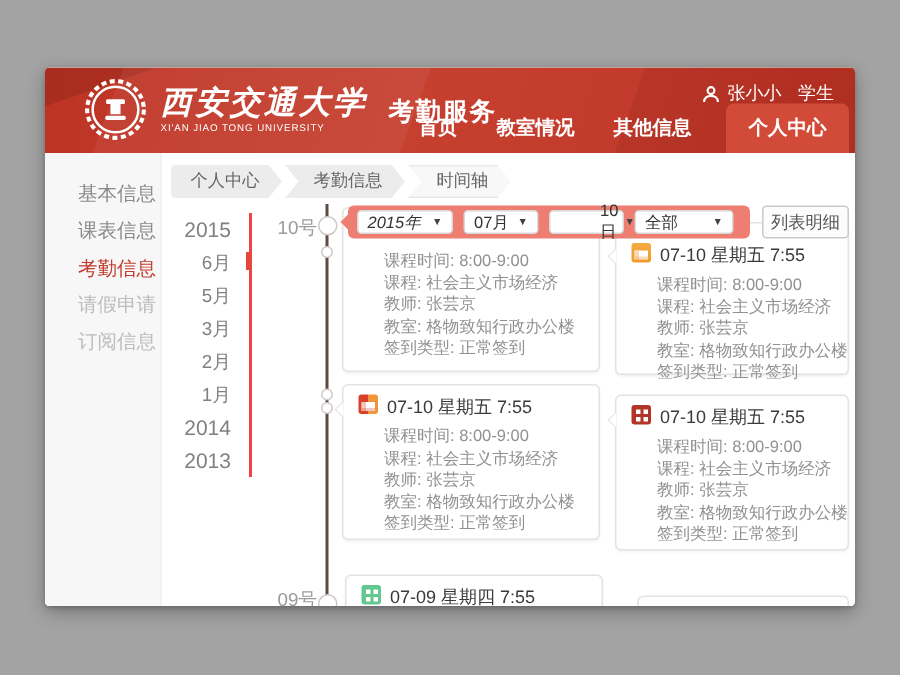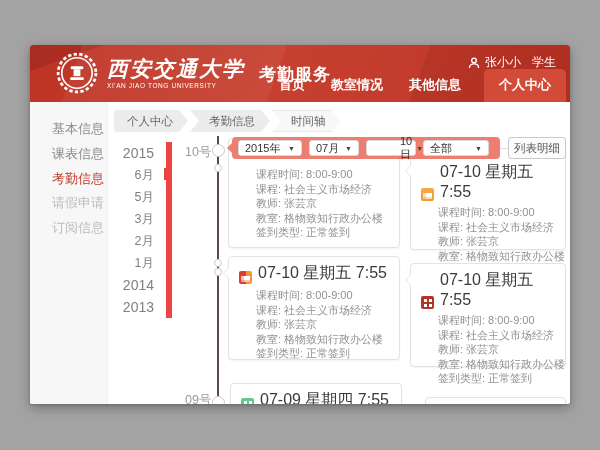--- a/index.html
+++ b/index.html
@@ -45,21 +45,21 @@
   
   .breadcrumb{position:absolute;left:6px;top:8px;display:flex;}
   .crumb{display:inline-block;height:22px;line-height:22px;background:#ececec;color:#666;
          font-size:11.5px;padding:0 15px 0 19px;margin-right:2px;cursor:pointer;
          clip-path:polygon(0 0,calc(100% - 9px) 0,100% 50%,calc(100% - 9px) 100%,0 100%,9px 50%);}
   .crumb.first{clip-path:polygon(0 0,calc(100% - 9px) 0,100% 50%,calc(100% - 9px) 100%,0 100%);
          border-radius:3px 0 0 3px;padding-left:13px;}
   .crumb.last{background:#f8f8f8;box-shadow:inset 0 0 0 1px #e9e9e9;}
 
   
-  .mini-tl{position:absolute;left:-50px;top:40px;width:108px;border-right:6px solid #ef4444;}
+  .mini-tl{position:absolute;left:-50px;top:40px;width:108px;border-right:2px solid #ef4444;}
   .mtl{height:22px;line-height:22px;text-align:right;padding-right:12px;color:#808080;}
   .mtl.yr{font-size:14px;}
   .mtl.mo{font-size:12.5px;}
   .sel-marker{position:absolute;left:56px;top:66px;width:3px;height:12px;background:#e2473a;}
 
   .day-label{position:absolute;left:77px;font-size:12.5px;color:#9b9b9b;}
   .day-label.top{top:42px;}
   .day-label.bottom{top:290px;}
 
   
@@ -72,31 +72,31 @@
   
   .filterbar{position:absolute;left:124px;top:35px;width:268px;height:22px;background:#ee7e72;
              border-radius:4px;display:flex;align-items:center;gap:7px;padding:0 6px;
              box-sizing:border-box;z-index:6;}
   .filterbar::before{content:"";position:absolute;left:-5px;top:6px;width:0;height:0;
              border-top:5px solid transparent;border-bottom:5px solid transparent;
              border-right:5px solid #ee7e72;}
   .dd{height:16px;background:#fff;border:1px solid #d8d8d8;border-radius:3px;display:flex;
       align-items:center;justify-content:space-between;padding:0 6px;box-sizing:border-box;
       font-size:11px;color:#333;cursor:pointer;}
-  .dd-year{width:64px;}.dd-month{width:50px;}.dd-day{width:50px;padding-left:33px;}.dd-cat{width:66px;}
+  .dd-year{width:64px;font-style:italic;}.dd-month{width:50px;}.dd-day{width:50px;padding-left:33px;}.dd-cat{width:66px;}
   .caret{font-size:7px;color:#444;margin-left:4px;}
   .detail-btn{position:absolute;left:400px;top:35px;width:58px;height:22px;background:#fcfcfc;
       border:1px solid #c9c9c9;border-radius:3px;font-size:11.5px;color:#555;z-index:6;
       font-family:inherit;cursor:pointer;padding:0;}
 
   
   .card{position:absolute;background:#fff;border:1px solid #e3e3e3;border-radius:4px;
         box-shadow:0 1px 2px rgba(0,0,0,.05);box-sizing:border-box;z-index:2;}
-  .card-head{display:flex;align-items:flex-end;gap:6px;padding:6px 10px 2px 10px;
-        font-size:16px;color:#3a3a3a;}
+  .card-head{display:flex;align-items:flex-start;gap:6px;padding:6px 10px 2px 10px;
+        font-size:12px;color:#3a3a3a;}
   .card-body{padding:2px 8px 7px 27px;}
   .card-row{font-size:11px;color:#919191;line-height:14.5px;white-space:nowrap;}
   .notch{position:absolute;left:-6px;width:0;height:0;
         border-top:6px solid transparent;border-bottom:6px solid transparent;
         border-right:6px solid #e3e3e3;}
   .notch::after{content:"";position:absolute;left:1.2px;top:-5px;width:0;height:0;
         border-top:5px solid transparent;border-bottom:5px solid transparent;
         border-right:5px solid #fff;}
   .c1{left:120px;top:36px;width:172px;height:110px;}
   .c1 .card-body{padding-top:28px;}

